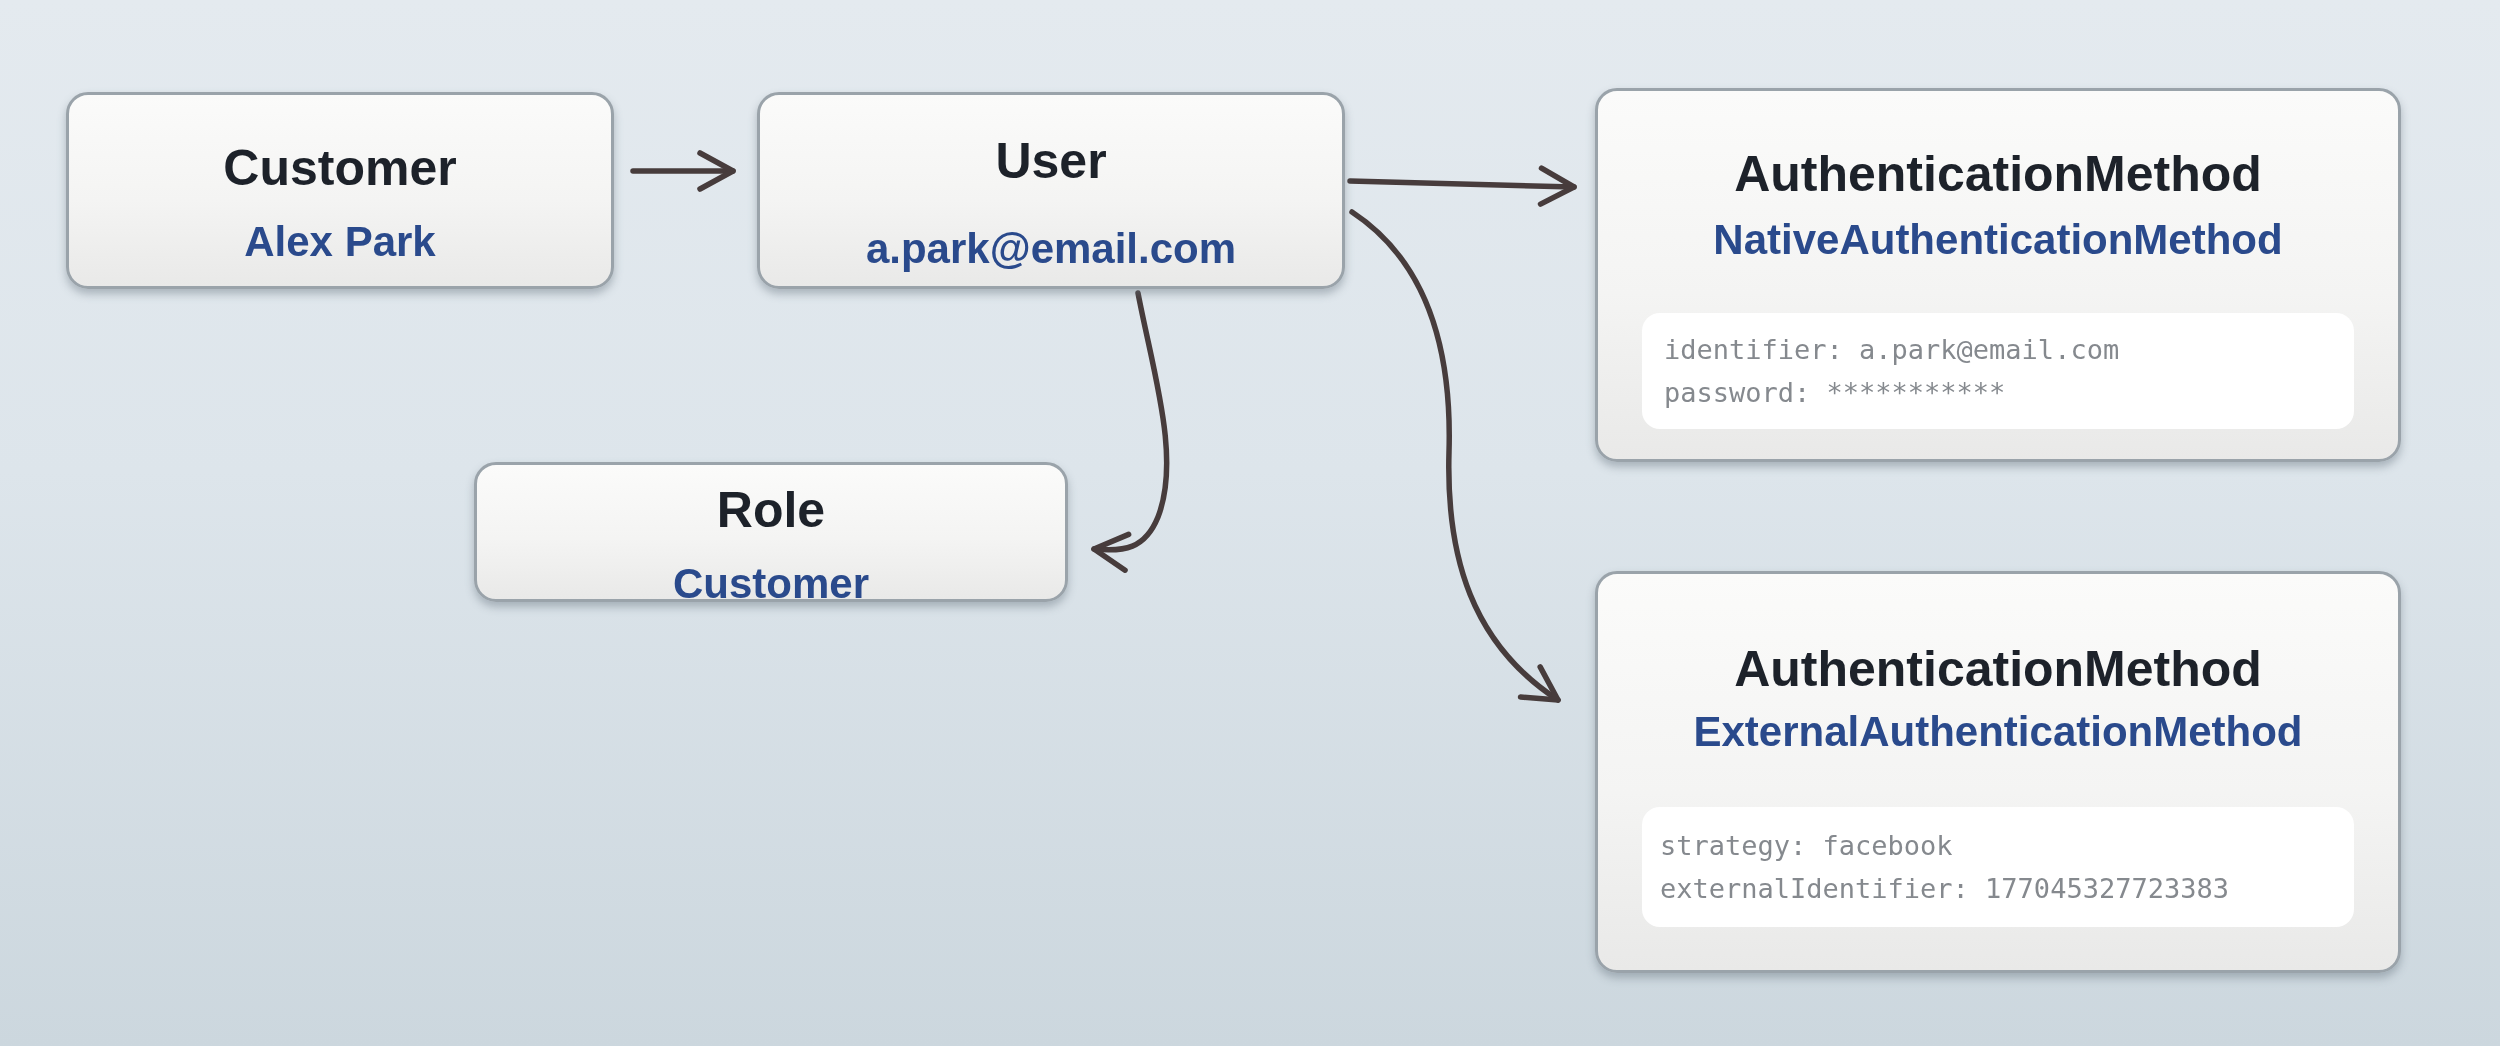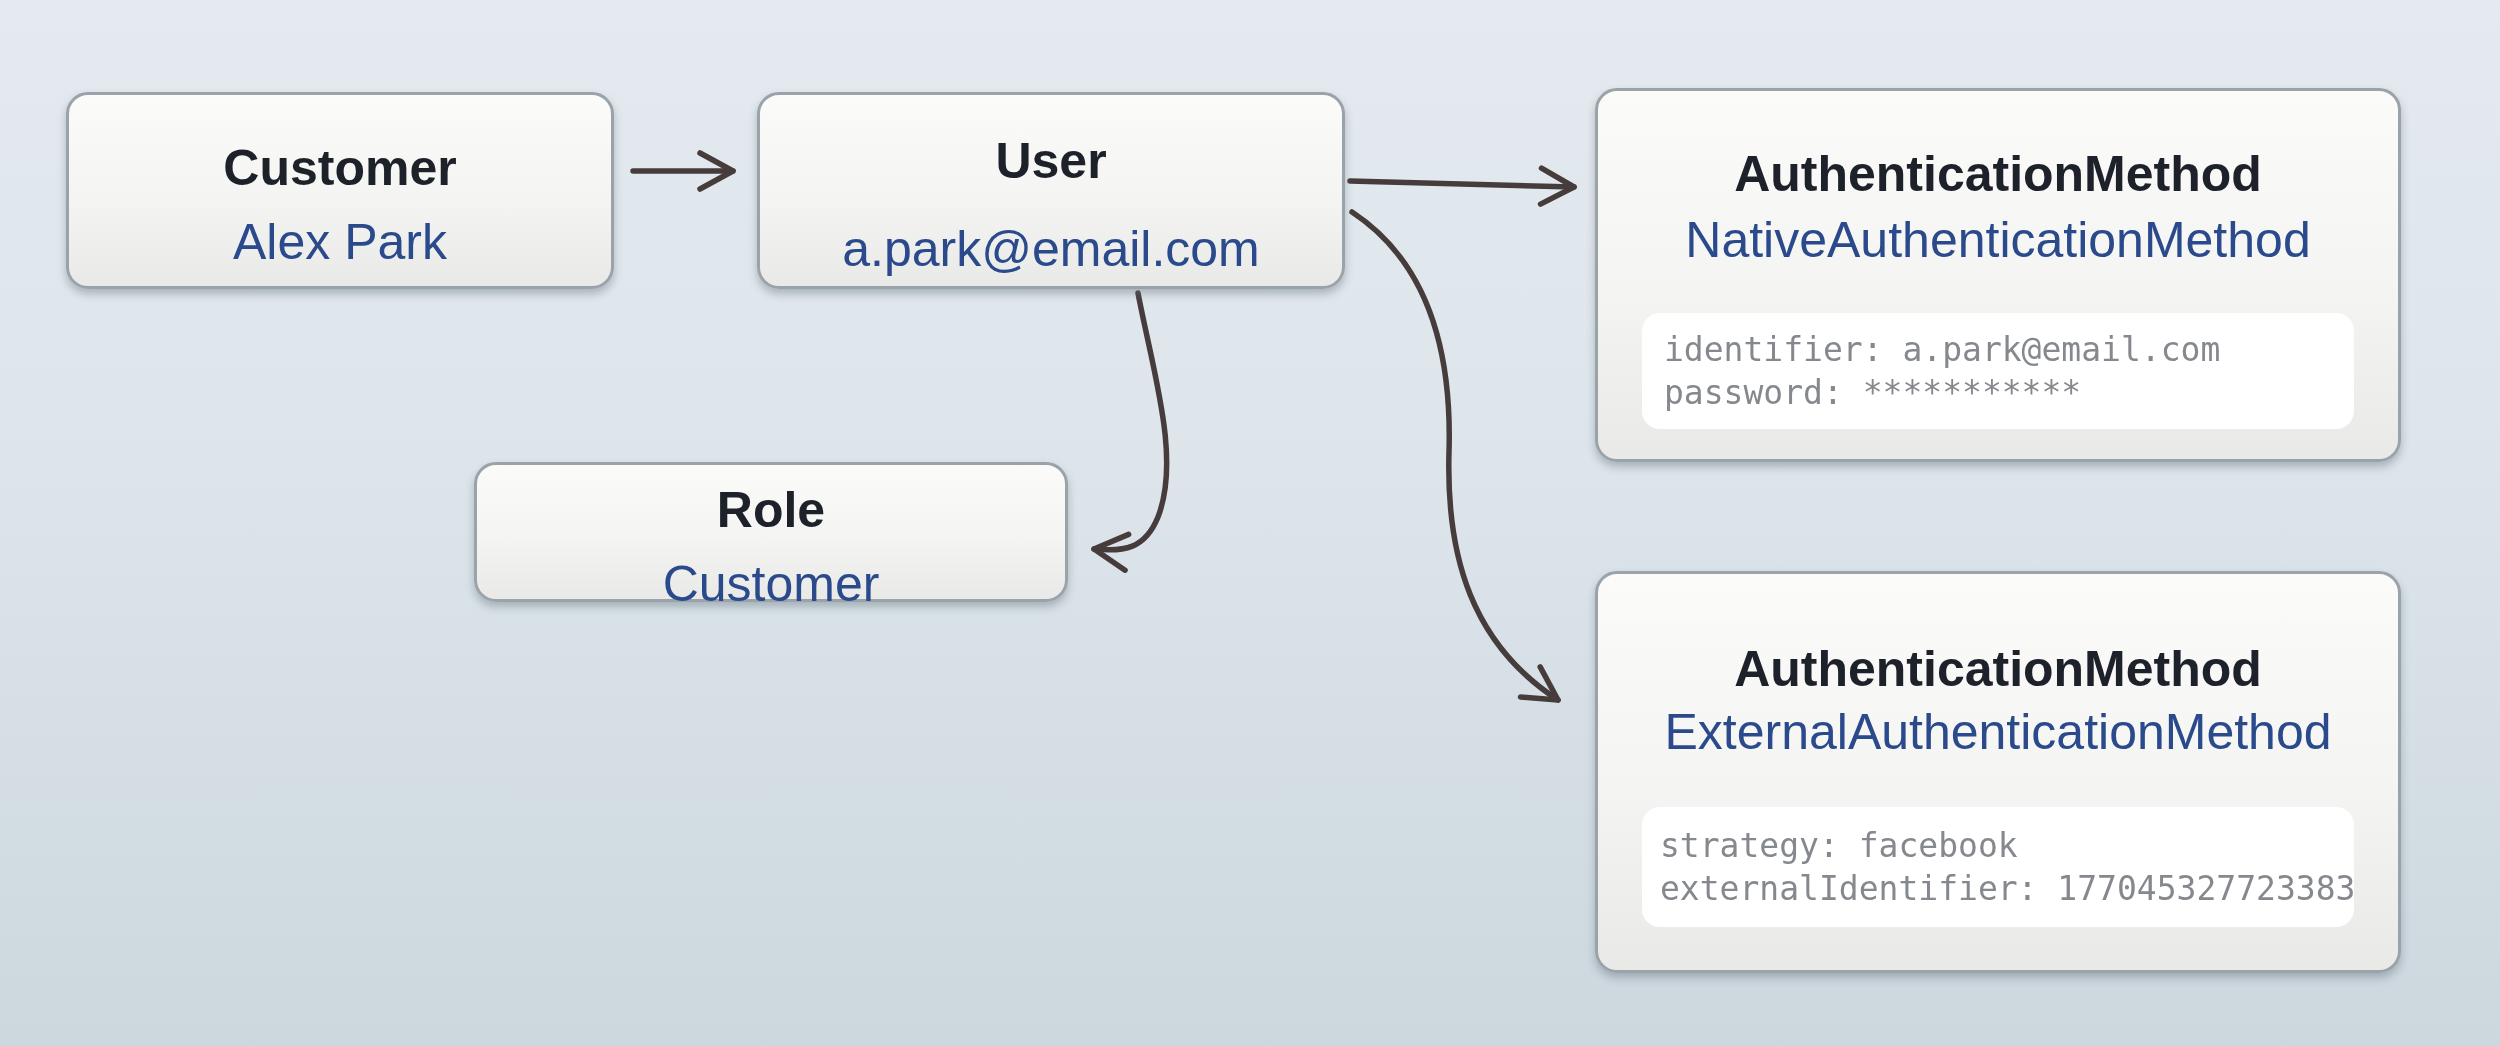--- a/index.html
+++ b/index.html
@@ -15,25 +15,25 @@
   svg.arrows path { stroke:#473c3c; stroke-width:5.5; fill:none; stroke-linecap:round; stroke-linejoin:round; }
 
   .node {
     position:absolute; box-sizing:border-box;
     border:3px solid #9aa3aa; border-radius:22px;
     background:linear-gradient(180deg, #fbfbfa 0%, #f4f4f3 55%, #e9e9e8 100%);
     box-shadow:0 5px 9px rgba(104,117,128,0.45);
     display:flex; flex-direction:column; align-items:center;justify-content:center;
   }
   .node .title { font-size:50px; font-weight:bold; color:#1d222a; line-height:60px; white-space:nowrap; }
-  .node .value { font-size:50px; font-weight:normal; color:#2a4a8c; line-height:60px; white-space:nowrap; }
+  .node .value { font-size:42px; font-weight:bold; color:#2a4a8c; line-height:60px; white-space:nowrap; }
   .detail {
     background:#ffffff; border-radius:18px; width:100%; box-sizing:border-box;
     font-family:"DejaVu Sans Mono","Liberation Mono",monospace;
-    font-size:33px; color:#85898e; line-height:43px; white-space:nowrap;
+    font-size:27px; color:#85898e; line-height:43px; white-space:nowrap;
   }
 
   #node-customer { left:66px;  top:92px;  width:548px; height:197px; padding-top:28px; gap:14px; }
   #node-user     { left:757px; top:92px;  width:588px; height:197px; padding-top:28px; gap:28px; }
   #node-role     { left:474px; top:462px; width:594px; height:140px; padding-top:30px; gap:14px; }
 
   #node-native   { left:1595px; top:88px;  width:806px; height:374px; padding:22px 44px 0; }
   #node-native .value  { margin-top:6px; }
   #node-native .detail { margin-top:43px; padding:15px 22px; }
 

